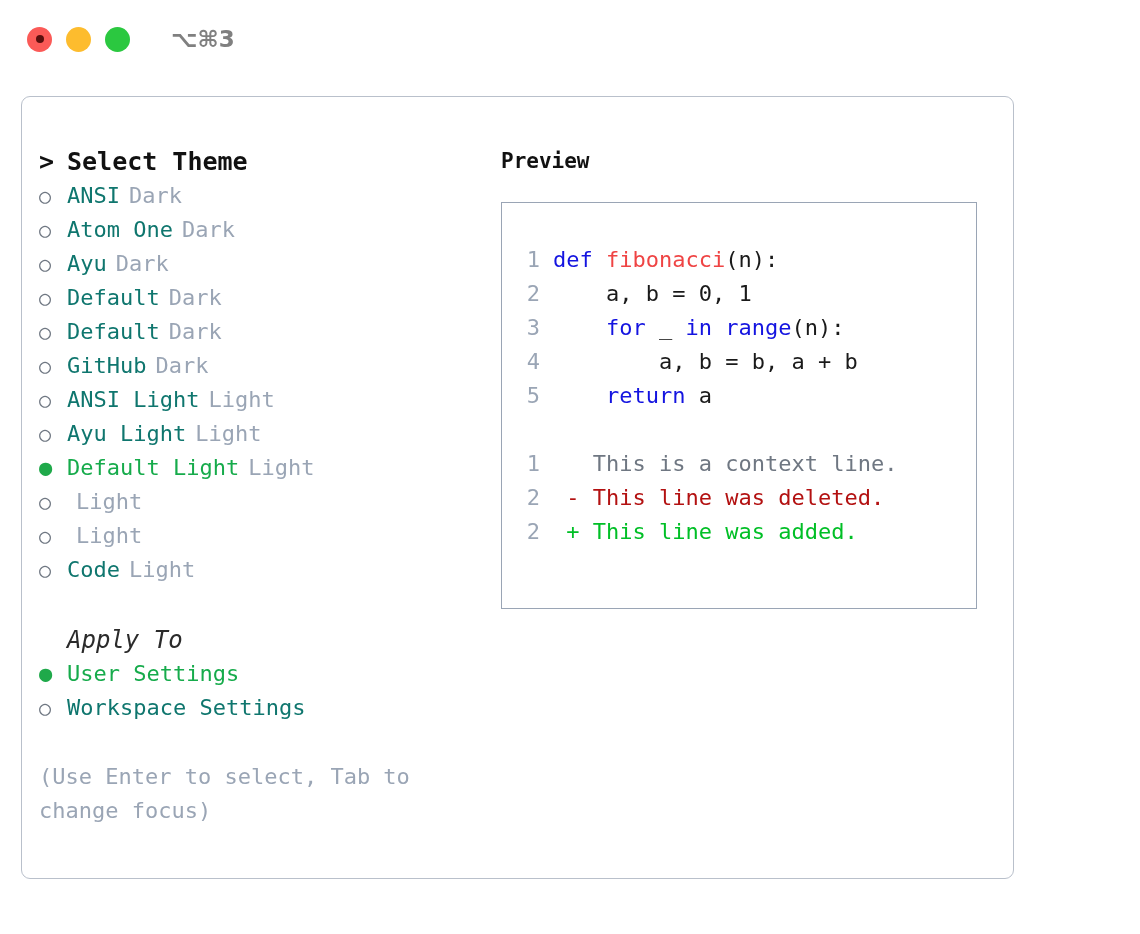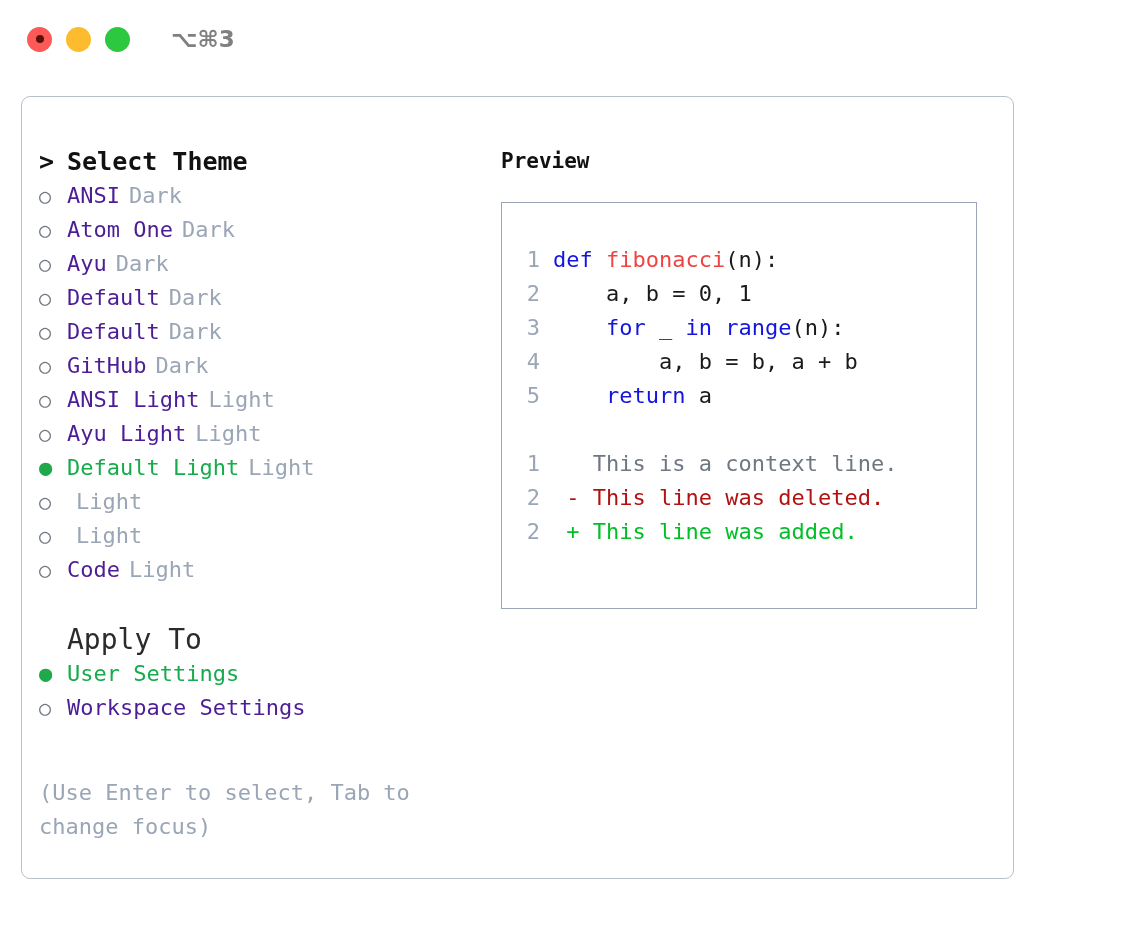--- a/index.html
+++ b/index.html
@@ -112,45 +112,46 @@
     width: 28px;
     flex: none;
     font-size: 20px;
     color: #6f7782;
     line-height: 34px;
   }
   .row .bullet.filled {
     color: #1fa94a;
     font-size: 22px;
   }
-  .row .name { color: #4c1d95; }
+  .row .name { color: #0f766e; }
   .row.selected .name { color: #16ab4b; }
   .row .tag {
     color: #9aa5b5;
     margin-left: 9px;
   }
 
   .section-gap { height: 36px; }
   .section-label {
     display: flex;
     align-items: baseline;
     line-height: 34px;
-    font-size: 28px;
+    font-size: 24px;
     color: #2b2b2b;
     white-space: pre;
+    font-style: italic;
   }
   .section-label .bullet {
     display: inline-block;
     width: 28px;
     flex: none;
     color: transparent;
   }
 
   .hint {
-    margin-top: 51px;
+    margin-top: 35px;
     font-size: 22px;
     line-height: 34px;
     color: #9aa5b5;
     width: 400px;
     white-space: pre-wrap;
   }
 
   
   .right-pane {
     position: absolute;

